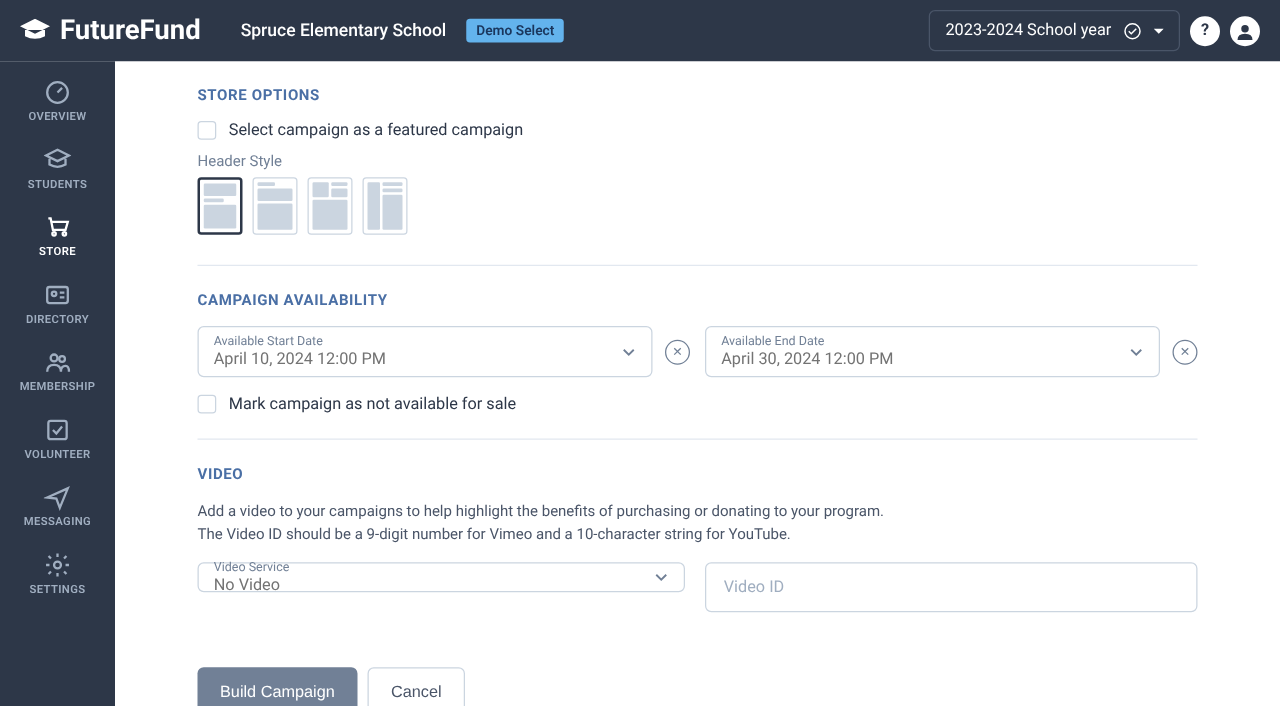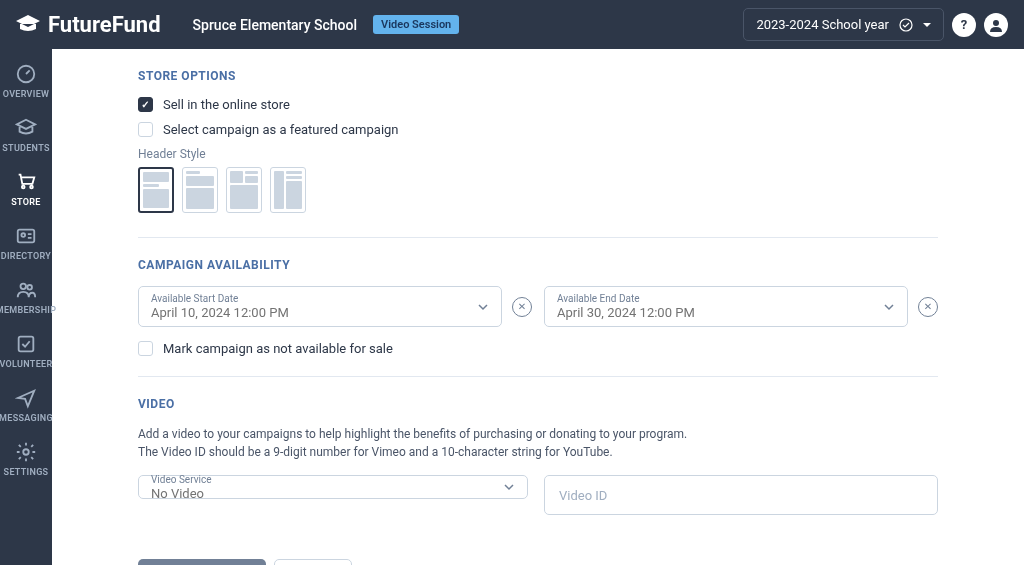--- a/index.html
+++ b/index.html
@@ -8,21 +8,21 @@
 .logo { display: flex; align-items: center; font-size: 22px; font-weight: 700; margin-right: 32px; }
 .logo svg { margin-right: 8px; }
 .school-name { font-size: 14px; font-weight: 500; margin-right: 16px; }
 .badge { background: #63b3ed; color: #1a365d; font-size: 11px; font-weight: 600; padding: 3px 8px; border-radius: 3px; }
 .header-right { margin-left: auto; display: flex; align-items: center; gap: 8px; }
 .year-selector { border: 1px solid #4a5568; border-radius: 5px; padding: 8px 12px; display: flex; align-items: center; gap: 10px; font-size: 13px; cursor: pointer; }
 .icon-circle { width: 24px; height: 24px; border-radius: 50%; background: #fff; color: #2d3748; display: flex; align-items: center; justify-content: center; font-weight: 700; cursor: pointer; }
 .avatar { width: 24px; height: 24px; border-radius: 50%; background: #fff; display: flex; align-items: center; justify-content: center; cursor: pointer; }
 
 .layout { display: flex; height: calc(565px - 49px); }
-.sidebar { width: 52px; background: #2d3748; display: flex; flex-direction: column; align-items: center; padding-top: 10px; gap: 10px; }
+.sidebar { width: 92px; background: #2d3748; display: flex; flex-direction: column; align-items: center; padding-top: 10px; gap: 10px; }
 .nav-item { display: flex; flex-direction: column; align-items: center; gap: 4px; color: #a0aec0; font-size: 9px; font-weight: 600; letter-spacing: 0.3px; cursor: pointer; padding: 4px 0; width: 100%; }
 .nav-item.active { color: #fff; }
 .nav-item svg { width: 22px; height: 22px; }
 
 .main { flex: 1; overflow-y: auto; padding: 0 0 24px 0; }
 .content { max-width: 832px; margin: 0 auto; padding: 0 16px; }
 .section-title { color: #4a6fa5; font-size: 12px; font-weight: 700; letter-spacing: 0.5px; margin-bottom: 14px; }
 .section { padding-top: 20px; }
 .divider { border-top: 1px solid #e2e8f0; }
 
@@ -61,21 +61,21 @@
 <body>
 
 <div class="header">
   <div class="logo">
     <svg width="24" height="20" viewBox="0 0 24 20">
         <path d="M12 0 L24 6 L12 12 L0 6 Z M4 9 L4 14 Q12 18 20 14 L20 9" fill="#fff"></path>
       </svg>
     <span>FutureFund</span>
   </div>
   <span class="school-name">Spruce Elementary School</span>
-  <span class="badge">Video Session</span>
+  <span class="badge">Demo Select</span>
   <div class="header-right">
     <div class="year-selector">
       <span>2023-2024 School year</span>
       <svg width="14" height="14" viewBox="0 0 14 14">
           <circle cx="7" cy="7" r="6" fill="none" stroke="#fff" stroke-width="1.2"></circle>
           <path d="M4 7 L6 9 L10 5" fill="none" stroke="#fff" stroke-width="1.2"></path>
         </svg>
       <svg width="8" height="8" viewBox="0 0 8 8">
           <path d="M0 2 L4 6 L8 2 Z" fill="#fff"></path>
         </svg>
@@ -146,24 +146,20 @@
           <path d="M12 2 L12 5 M12 19 L12 22 M4.2 4.2 L6.3 6.3 M17.7 17.7 L19.8 19.8 M2 12 L5 12 M19 12 L22 12 M4.2 19.8 L6.3 17.7 M17.7 6.3 L19.8 4.2" stroke="currentColor" stroke-width="2"></path>
         </svg>
       <span>SETTINGS</span>
     </div>
   </div>
 
   <div class="main">
     <div class="content">
       <div class="section">
         <div class="section-title">STORE OPTIONS</div>
-        <div class="checkbox-row">
-          <div class="checkbox checked"></div>
-          <span class="check-label">Sell in the online store</span>
-        </div>
         <div class="checkbox-row">
           <div class="checkbox"></div>
           <span class="check-label">Select campaign as a featured campaign</span>
         </div>
         <div class="small-label">Header Style</div>
         <div class="header-styles">
           <div class="style-thumb selected">
             <div class="thumb-bar" style="height:10px"></div>
               <div class="thumb-bar" style="height:3px;width:60%"></div>
               <div class="thumb-bar" style="flex:1"></div>

